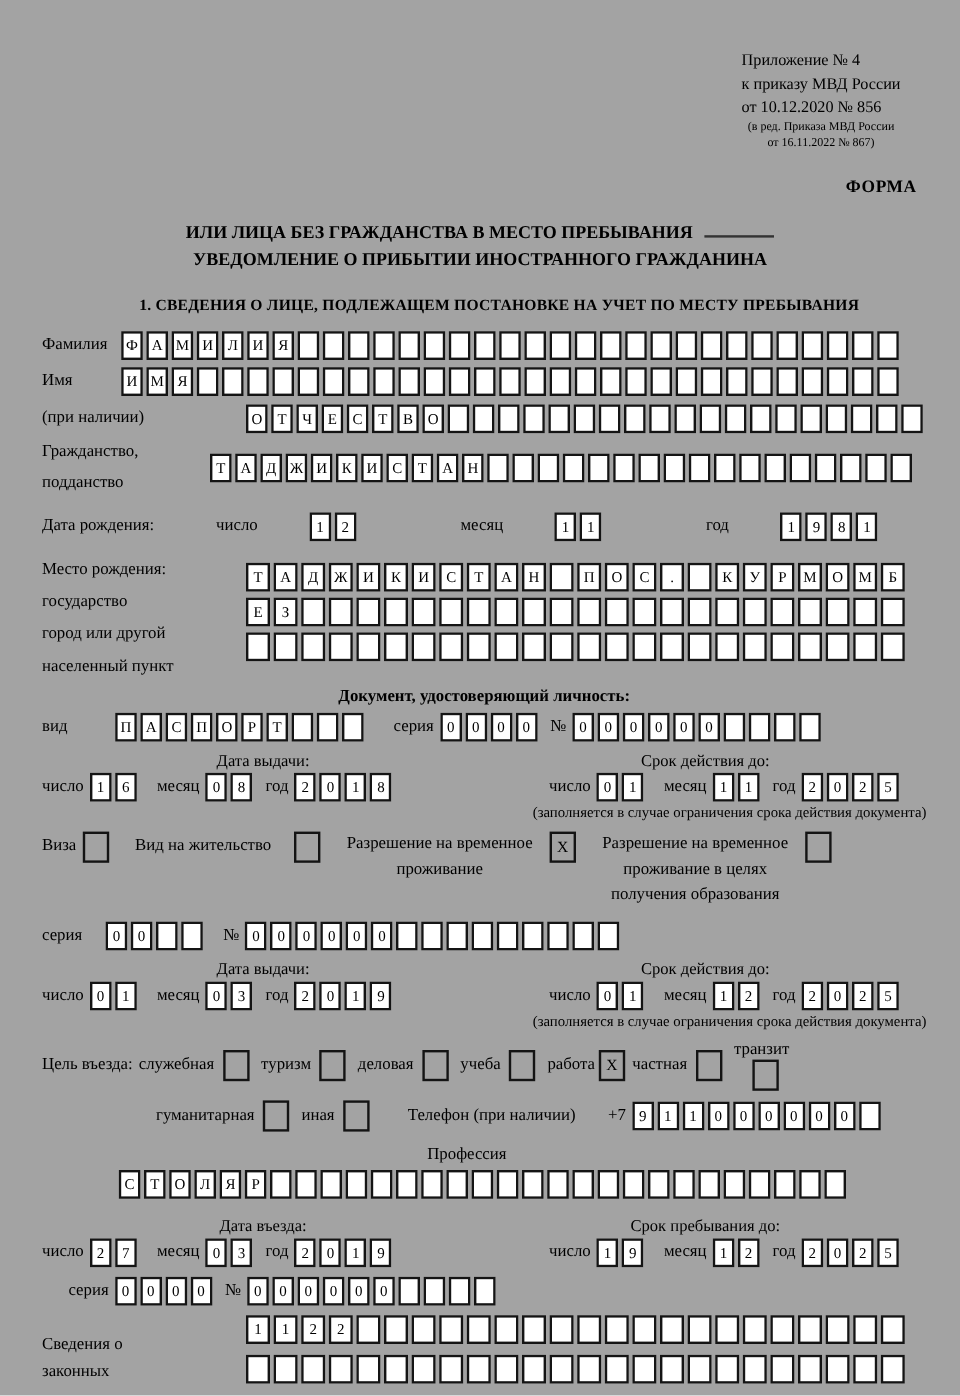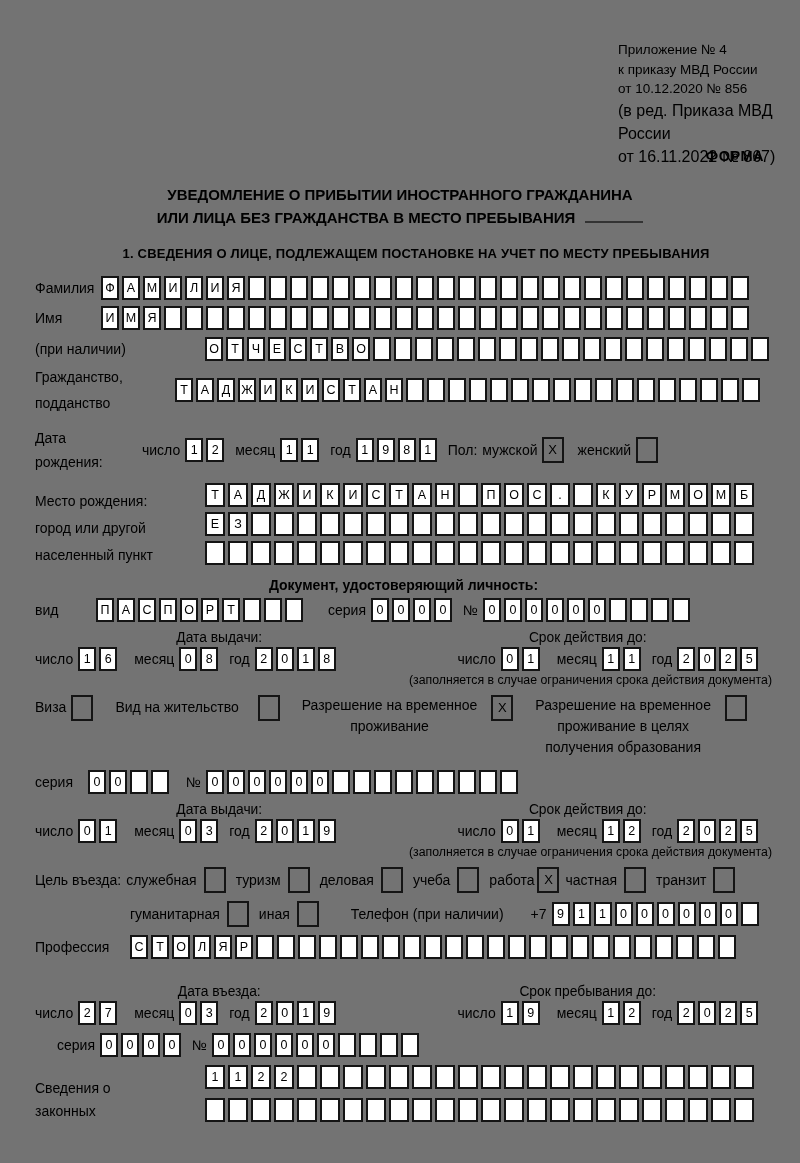--- a/index.html
+++ b/index.html
@@ -1,19 +1,19 @@
 <!DOCTYPE html>
 <html><head>
 <meta charset="utf-8">
 <style>
   html,body{margin:0;padding:0;background:#fff;}
-  .page{position:relative;width:800px;height:1163px;background:#737373;color:#000;
-        font-family:Liberation Sans, sans-serif;font-size:14px;overflow:hidden;}
+  .page{position:relative;width:800px;height:1163px;background:#a3a3a3;color:#000;
+        font-family:Liberation Serif, serif;font-size:14px;overflow:hidden;}
   .appendix{position:absolute;left:618px;top:40px;line-height:1.45;font-size:13.5px;}
-  .appendix .small{font-size:16px;}
+  .appendix .small{font-size:10px;text-align:center;}
   .forma{position:absolute;right:36px;top:148px;font-weight:bold;font-size:14.5px;letter-spacing:.5px;}
   .title{position:absolute;left:0;top:183px;width:100%;text-align:center;font-weight:bold;font-size:15px;line-height:1.55;}
   .blank-line{display:inline-block;width:58px;border-bottom:2px solid #333;height:12px;margin-left:10px;}
   .sec-head{position:absolute;left:16px;top:246px;width:100%;text-align:center;font-weight:bold;font-size:13px;letter-spacing:.2px;}
   .content{position:absolute;left:35px;top:276px;width:737px;}
   .row{display:flex;align-items:center;margin-bottom:6px;}
   .rlabel{line-height:24px;flex:none;}
   .w66{width:66px;}.w140{width:140px;}.w170{width:170px;}.w95{width:95px;}
   .lbl-block{flex:none;line-height:26px;}
   .cells{display:inline-flex;flex-wrap:nowrap;flex:none;}
@@ -48,22 +48,22 @@
     <div>Приложение № 4</div>
     <div>к приказу МВД России</div>
     <div>от 10.12.2020 № 856</div>
     <div class="small">(в ред. Приказа МВД России</div>
     <div class="small">от 16.11.2022 № 867)</div>
   </div>
 
   <div class="forma">ФОРМА</div>
 
   <div class="title">
+    <div><span>ИЛИ ЛИЦА БЕЗ ГРАЖДАНСТВА В МЕСТО ПРЕБЫВАНИЯ</span><span class="blank-line"></span></div>
     <div>УВЕДОМЛЕНИЕ О ПРИБЫТИИ ИНОСТРАННОГО ГРАЖДАНИНА</div>
-    <div><span>ИЛИ ЛИЦА БЕЗ ГРАЖДАНСТВА В МЕСТО ПРЕБЫВАНИЯ</span><span class="blank-line"></span></div>
   </div>
 
   <div class="sec-head">1. СВЕДЕНИЯ О ЛИЦЕ, ПОДЛЕЖАЩЕМ ПОСТАНОВКЕ НА УЧЕТ ПО МЕСТУ ПРЕБЫВАНИЯ</div>
 
   <div class="content">
 
     <div class="row">
       <span class="rlabel w66">Фамилия</span>
       <span class="cells">
           <span class="cell">Ф</span>
@@ -202,21 +202,21 @@
           <span class="cell"></span>
           <span class="cell"></span>
           <span class="cell"></span>
           <span class="cell"></span>
           <span class="cell"></span>
           <span class="cell"></span>
           <span class="cell"></span>
         </span>
     </div>
 
-    <div class="row" style="margin-bottom:9px;">
+    <div class="row" style="margin-bottom:9px;gap:38px;">
       <span class="dlabel" style="width:102px;">Дата рождения:</span>
       <span class="dlabel">число</span>
       <span class="cells">
           <span class="cell">1</span>
           <span class="cell">2</span>
         </span>
       <span class="gap8"></span>
       <span class="dlabel">месяц</span>
       <span class="cells">
           <span class="cell">1</span>
@@ -235,20 +235,21 @@
       <span class="dlabel" style="margin-right:4px;">мужской</span>
       <span class="checkbox">X</span>
       <span class="gap14"></span>
       <span class="dlabel">женский</span>
       <span class="checkbox"></span>
     </div>
 
     <div class="row" style="margin-bottom:2px;">
       <span class="lbl-block w170" style="line-height:27px;">
         <span style="display:block;">Место рождения:</span>
+        <span style="display:block;">государство</span>
         <span style="display:block;">город или другой</span>
         <span style="display:block;">населенный пункт</span>
       </span>
       <span class="cells-col">
         <div class="crow"><span class="cells wide">
               <span class="cell">Т</span>
               <span class="cell">А</span>
               <span class="cell">Д</span>
               <span class="cell">Ж</span>
               <span class="cell">И</span>
@@ -540,21 +541,21 @@
           <span class="checkbox"></span>
         </span>
       <span class="opt" style="margin-right:6px;">
           <span>работа</span>
           <span class="checkbox" style="margin-left:3px;">X</span>
         </span>
       <span class="opt">
           <span>частная</span>
           <span class="checkbox"></span>
         </span>
-      <span class="opt" style="margin-right:0;">
+      <span class="opt" style="margin-right:0;flex-direction:column;">
           <span>транзит</span>
           <span class="checkbox"></span>
         </span>
     </div>
 
     <div class="purpose" style="padding-left:95px;">
       <span class="opt">
           <span>гуманитарная</span>
           <span class="checkbox"></span>
         </span>
@@ -573,21 +574,21 @@
           <span class="cell">0</span>
           <span class="cell">0</span>
           <span class="cell">0</span>
           <span class="cell">0</span>
           <span class="cell">0</span>
           <span class="cell">0</span>
           <span class="cell"></span>
         </span>
     </div>
 
-    <div class="row" style="margin-bottom:25px;">
+    <div class="row" style="margin-bottom:15px;flex-direction:column;">
       <span class="rlabel w95">Профессия</span>
       <span class="cells">
           <span class="cell">С</span>
           <span class="cell">Т</span>
           <span class="cell">О</span>
           <span class="cell">Л</span>
           <span class="cell">Я</span>
           <span class="cell">Р</span>
           <span class="cell"></span>
           <span class="cell"></span>

